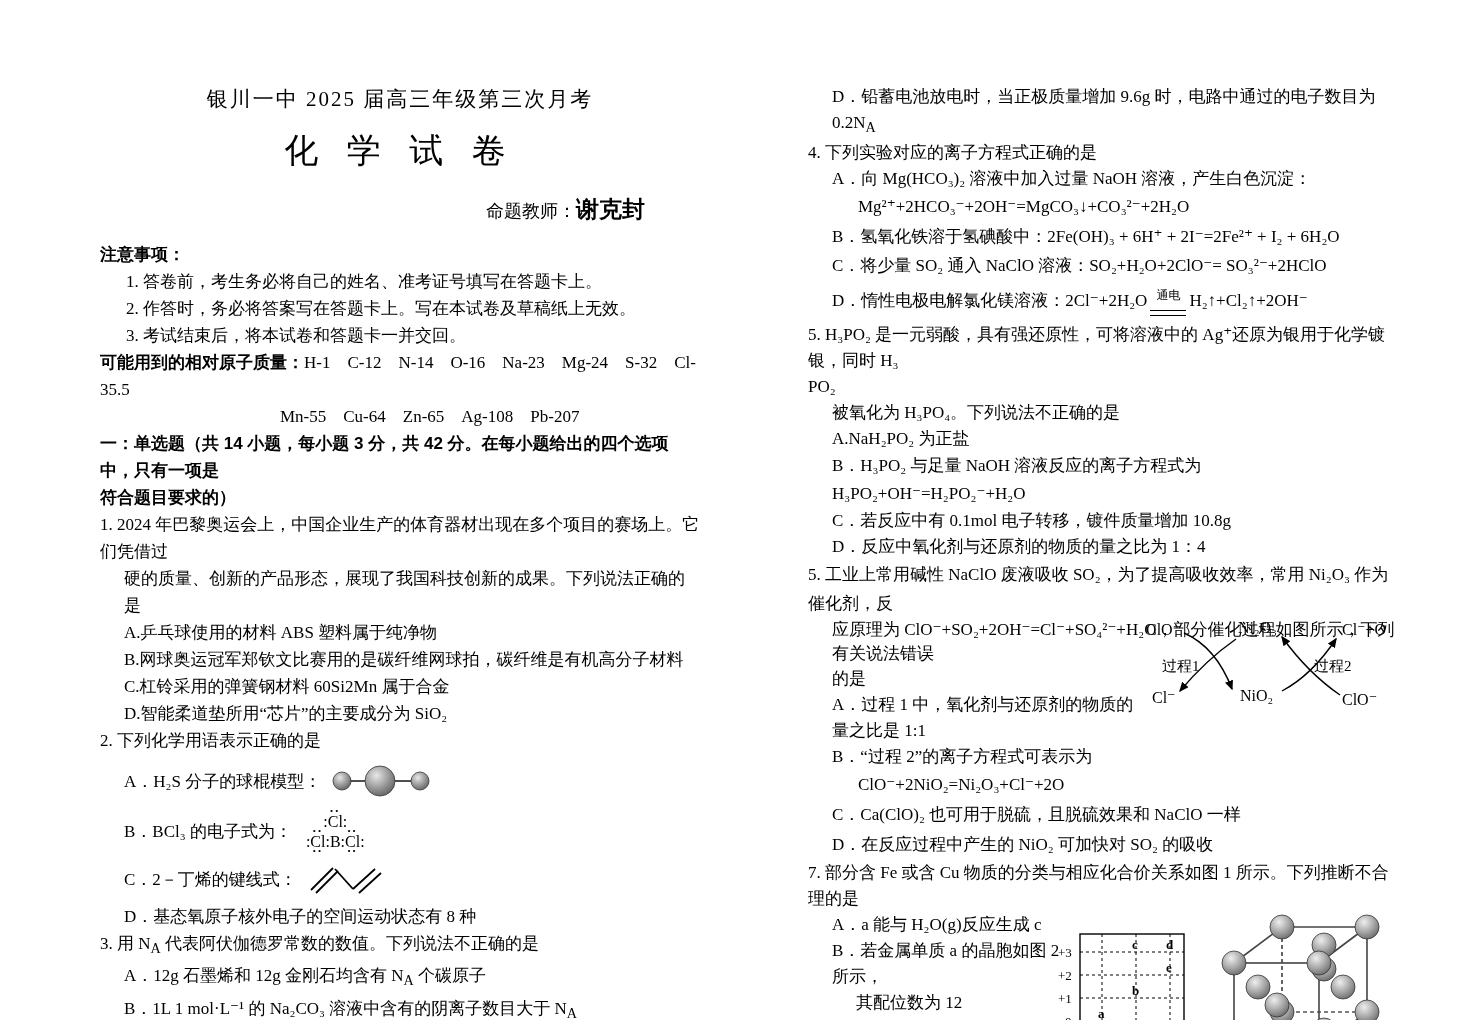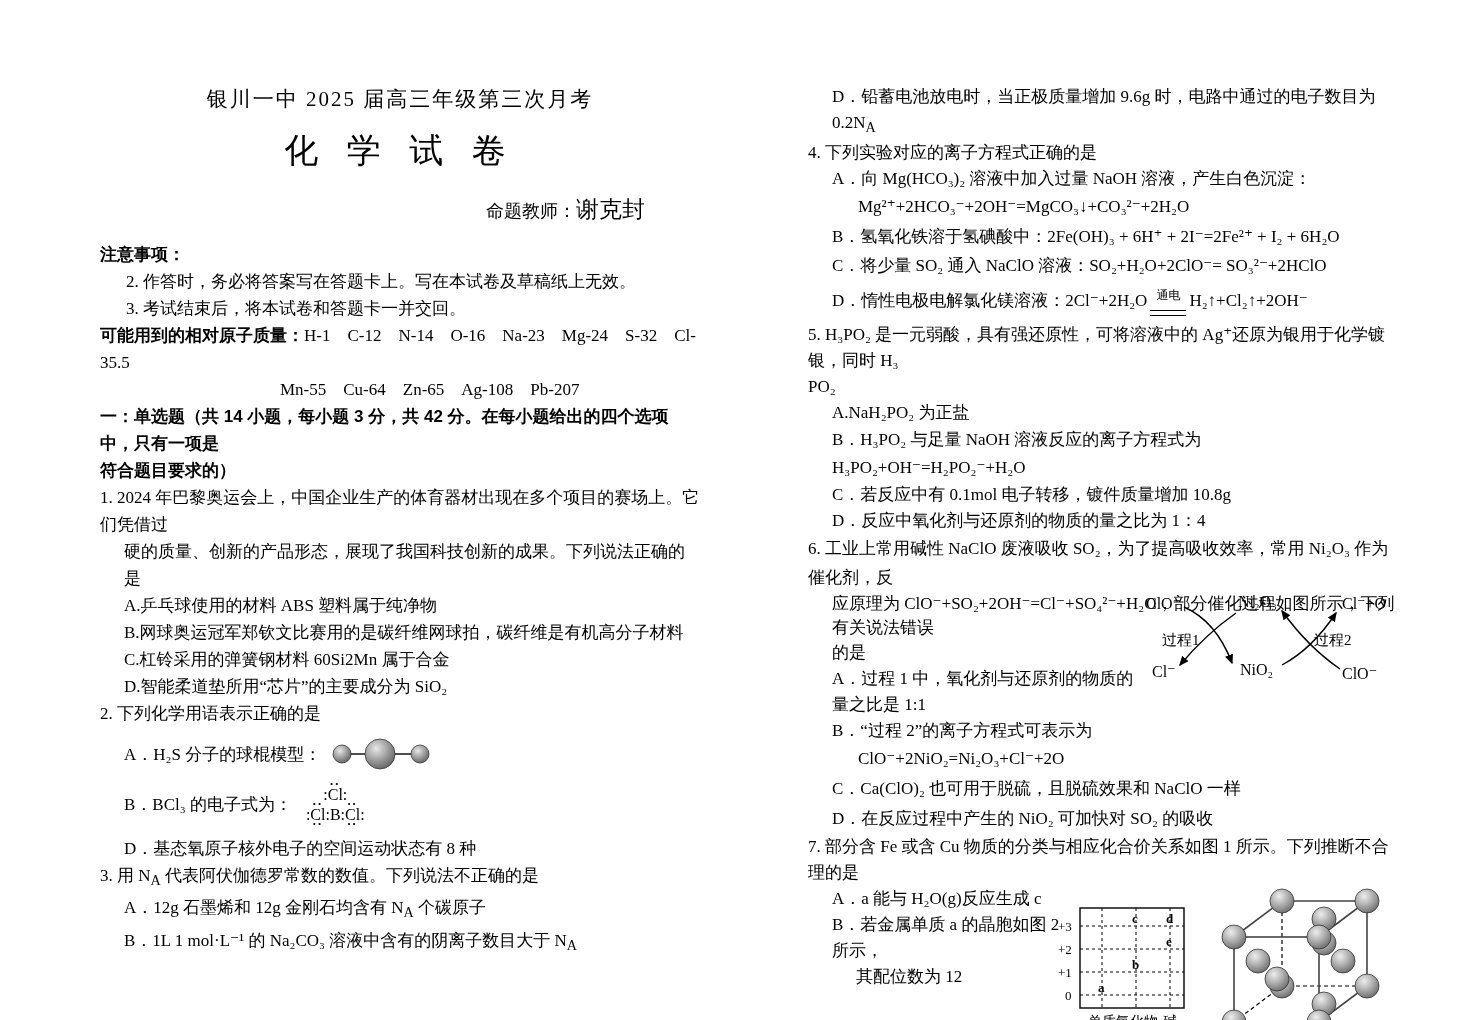--- a/index.html
+++ b/index.html
@@ -10,21 +10,21 @@
   }
   .col{position:absolute;top:84px;}
   .col-left{left:100px;width:600px;}
   .col-right{left:808px;width:588px;}
   p{margin:0;line-height:27px;}
   .col-right p{line-height:26px;}
   .school{text-align:center;font-size:21px;letter-spacing:2px;line-height:30px;}
   .title{text-align:center;font-size:34px;font-weight:normal;letter-spacing:10px;line-height:46px;margin:14px 0 18px;}
   .teacher{text-align:right;padding-right:55px;margin-bottom:12px;line-height:34px;}
   .teacher-label{font-size:18px;}
-  .teacher-name{font-size:23px;font-weight:normal;font-family:"Liberation Sans","DejaVu Sans",sans-serif;text-align:center;}
+  .teacher-name{font-size:23px;font-weight:bold;font-family:"Liberation Sans","DejaVu Sans",sans-serif;text-align:center;}
   .hb{font-weight:bold;font-family:"Liberation Sans","DejaVu Sans",sans-serif;}
   .ind1{padding-left:26px;}
   .ind2{padding-left:50px;}
   .ind3{padding-left:24px;}
   .row{display:flex;align-items:center;}
   .q2row{margin:7px 0;}
   .lewis{display:inline-block;vertical-align:middle;text-align:center;line-height:13px;margin-left:14px;font-size:16px;}
   .dots{display:block;font-size:9px;letter-spacing:2px;line-height:7px;}
   .lw-bot{display:flex;align-items:center;}
   .atom{display:inline-block;text-align:center;}
@@ -43,20 +43,21 @@
 </style>
 </head>
 <body>
 
 <div class="col col-left">
   <p class="school">银川一中 2025 届高三年级第三次月考</p>
   <p class="title">化 学 试 卷</p>
   <p class="teacher"><span class="teacher-label">命题教师：</span><span class="teacher-name">谢克封</span></p>
 
   <p class="hb">注意事项：</p>
+  <p class="ind1">1. 答卷前，考生务必将自己的姓名、准考证号填写在答题卡上。</p>
   <p class="ind1">2. 作答时，务必将答案写在答题卡上。写在本试卷及草稿纸上无效。</p>
   <p class="ind1">3. 考试结束后，将本试卷和答题卡一并交回。</p>
 
   <p><span class="hb">可能用到的相对原子质量：</span><span>H-1　C-12　N-14　O-16　Na-23　Mg-24　S-32　Cl-35.5</span></p>
   <p style="padding-left:180px;">Mn-55　Cu-64　Zn-65　Ag-108　Pb-207</p>
 
   <p class="hb">一：单选题（共 14 小题，每小题 3 分，共 42 分。在每小题给出的四个选项中，只有一项是</p>
   <p class="hb">符合题目要求的）</p>
 
   <p>1. 2024 年巴黎奥运会上，中国企业生产的体育器材出现在多个项目的赛场上。它们凭借过</p>
@@ -91,20 +92,30 @@
     <span class="lewis">
       <span class="atom"><span class="dots">••</span><span>:Cl:</span></span>
       <span class="lw-bot">
         <span class="atom"><span class="dots">••</span><span>:Cl:</span><span class="dots">••</span></span>
         <span>B</span>
         <span class="atom"><span class="dots">••</span><span>:Cl:</span><span class="dots">••</span></span>
       </span>
     </span>
   </div>
 
+  <div class="row q2row ind3">
+    <span>C．2－丁烯的键线式：</span>
+    <svg width="78" height="34" viewBox="0 0 78 34" style="margin-left:10px;">
+      <line x1="4" y1="28" x2="26" y2="6" stroke="#000" stroke-width="1.8"></line>
+      <line x1="9" y1="31" x2="31" y2="9" stroke="#000" stroke-width="1.8"></line>
+      <line x1="28" y1="7" x2="46" y2="27" stroke="#000" stroke-width="1.8"></line>
+      <line x1="46" y1="27" x2="68" y2="7" stroke="#000" stroke-width="1.8"></line>
+      <line x1="52" y1="31" x2="74" y2="11" stroke="#000" stroke-width="1.8"></line>
+    </svg>
+  </div>
 
   <p class="ind3">D．基态氧原子核外电子的空间运动状态有 8 种</p>
 
   <p>3. 用 N<sub>A</sub> 代表阿伏伽德罗常数的数值。下列说法不正确的是</p>
   <p class="ind3">A．12g 石墨烯和 12g 金刚石均含有 N<sub>A</sub> 个碳原子</p>
   <p class="ind3">B．1L 1 mol·L⁻¹ 的 Na₂CO₃ 溶液中含有的阴离子数目大于 N<sub>A</sub></p>
 
 </div>
 
 <div class="col col-right">
@@ -115,27 +126,28 @@
   <p class="ind2" style="line-height:30px;">Mg²⁺+2HCO₃⁻+2OH⁻=MgCO₃↓+CO₃²⁻+2H₂O</p>
   <p class="ind3" style="line-height:29px;">B．氢氧化铁溶于氢碘酸中：2Fe(OH)₃ + 6H⁺ + 2I⁻=2Fe²⁺ + I₂ + 6H₂O</p>
   <p class="ind3" style="line-height:29px;">C．将少量 SO₂ 通入 NaClO 溶液：SO₂+H₂O+2ClO⁻= SO₃²⁻+2HClO</p>
   <p class="ind3" style="line-height:42px;"><span>D．惰性电极电解氯化镁溶液：2Cl⁻+2H₂O</span><span class="cond">
         <span class="cond-top">通电</span>
         <span class="cond-eq"></span>
       </span><span>H₂↑+Cl₂↑+2OH⁻</span></p>
 
   <p>5. H₃PO₂ 是一元弱酸，具有强还原性，可将溶液中的 Ag⁺还原为银用于化学镀银，同时 H₃</p>
   <p>PO₂</p>
+  <p class="ind3">被氧化为 H₃PO₄。下列说法不正确的是</p>
   <p class="ind3">A.NaH₂PO₂ 为正盐</p>
   <p class="ind3" style="line-height:28px;">B．H₃PO₂ 与足量 NaOH 溶液反应的离子方程式为 H₃PO₂+OH⁻=H₂PO₂⁻+H₂O</p>
   <p class="ind3">C．若反应中有 0.1mol 电子转移，镀件质量增加 10.8g</p>
   <p class="ind3">D．反应中氧化剂与还原剂的物质的量之比为 1：4</p>
 
   <div class="q6wrap">
-    <p style="line-height:29px;">6. 工业上常用碱性 NaClO 废液吸收 SO₂，为了提高吸收效率，常用 Ni₂O₃ 作为催化剂，反</p>
+    <p style="line-height:29px;">5. 工业上常用碱性 NaClO 废液吸收 SO₂，为了提高吸收效率，常用 Ni₂O₃ 作为催化剂，反</p>
     <p class="ind3" style="line-height:24px;">应原理为 ClO⁻+SO₂+2OH⁻=Cl⁻+SO₄²⁻+H₂O，部分催化过程如图所示，下列有关说法错误</p>
     <div class="q6text">
       <p class="ind3">的是</p>
       <p class="ind3">A．过程 1 中，氧化剂与还原剂的物质的量之比是 1:1</p>
       <p class="ind3">B．“过程 2”的离子方程式可表示为</p>
       <p class="ind2" style="line-height:30px;">ClO⁻+2NiO₂=Ni₂O₃+Cl⁻+2O</p>
     </div>
     <p class="ind3" style="line-height:30px;">C．Ca(ClO)₂ 也可用于脱硫，且脱硫效果和 NaClO 一样</p>
     <p class="ind3" style="line-height:30px;">D．在反应过程中产生的 NiO₂ 可加快对 SO₂ 的吸收</p>
 

